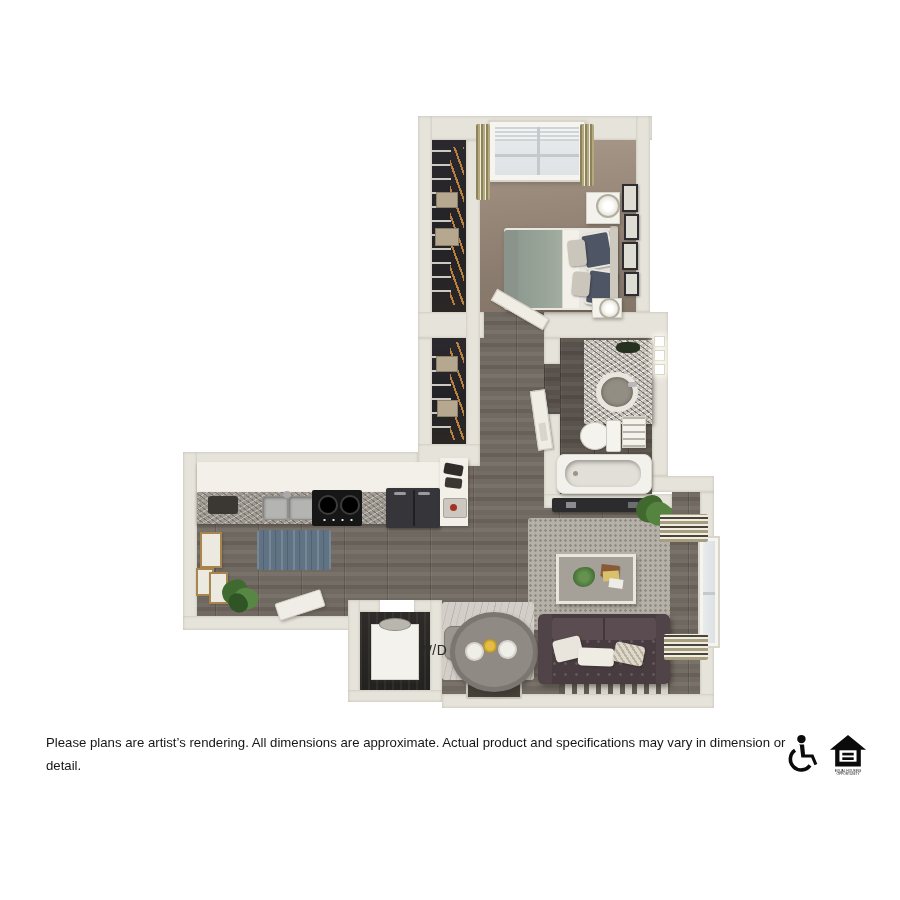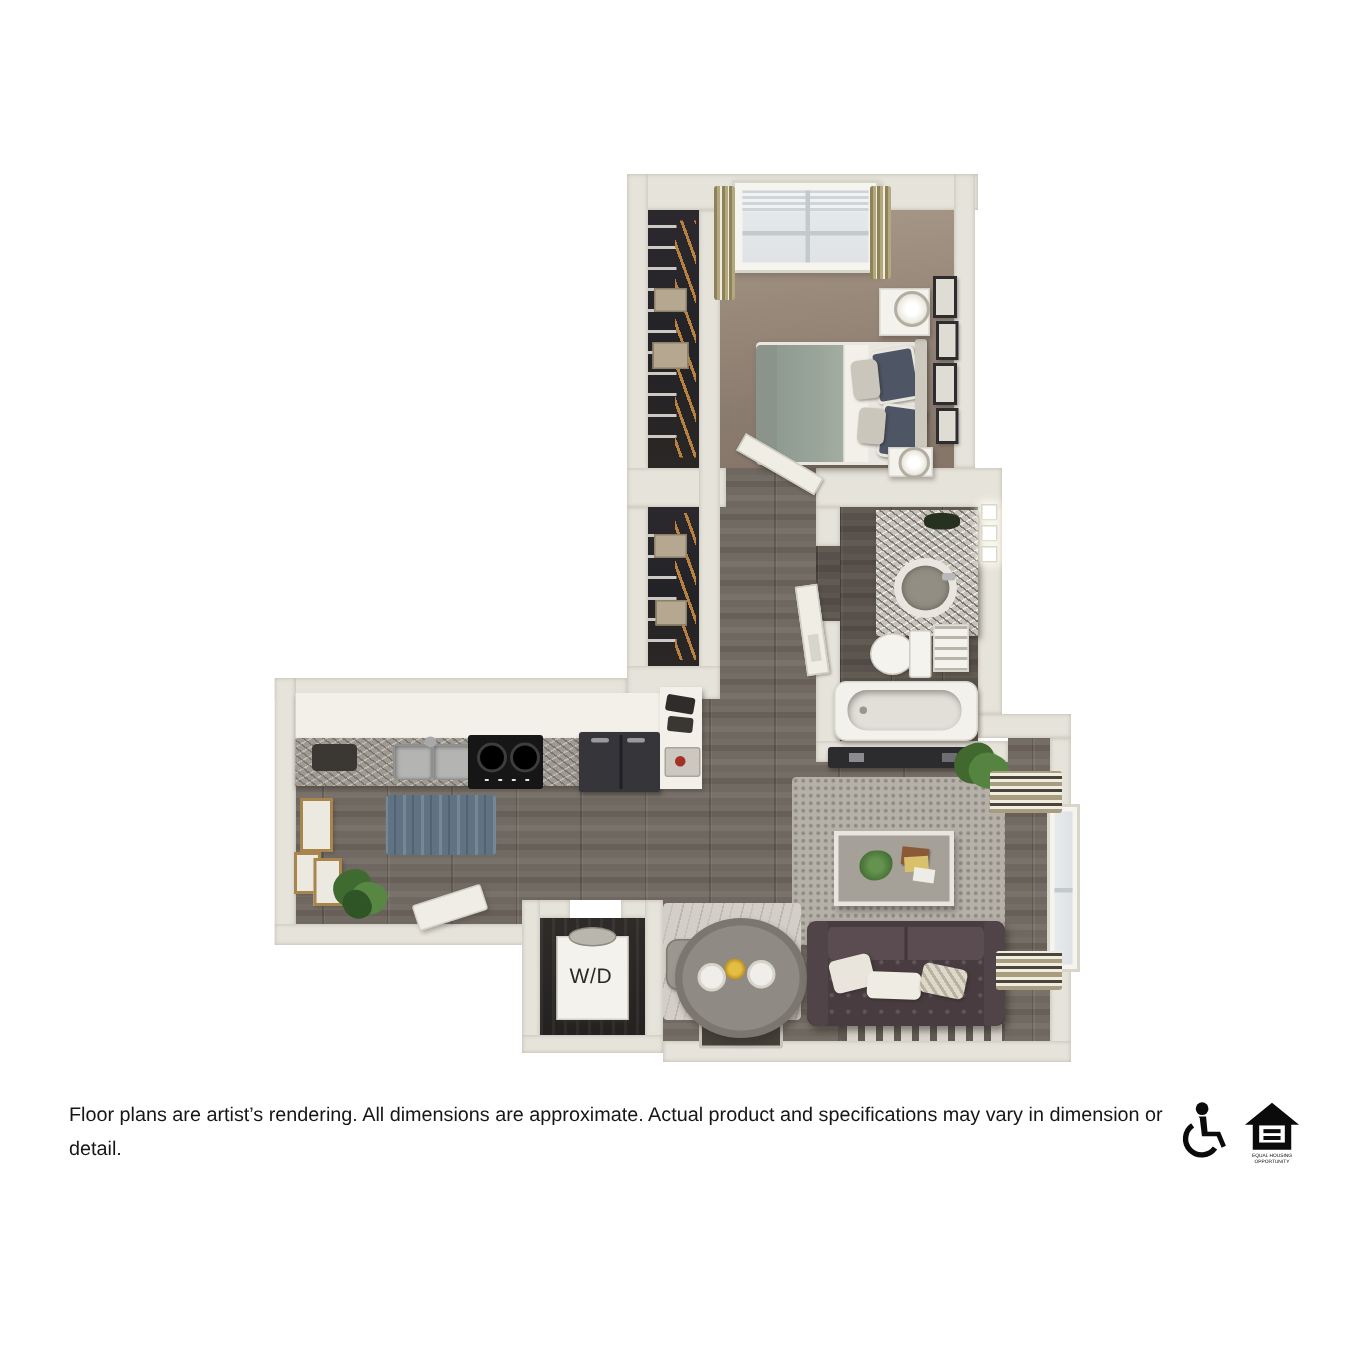--- a/index.html
+++ b/index.html
@@ -189,21 +189,21 @@
   <div class="kframe" style="left:200px;top:532px;width:18px;height:32px;"></div>
   <div class="kframe" style="left:196px;top:568px;width:14px;height:24px;"></div>
   <div class="kframe" style="left:209px;top:572px;width:15px;height:28px;"></div>
   <div class="plant" style="left:222px;top:580px;width:26px;height:24px;background:#3f6b31;transform:rotate(-15deg);"></div>
   <div class="plant" style="left:234px;top:588px;width:24px;height:22px;background:#578743;transform:rotate(20deg);"></div>
   <div class="plant" style="left:228px;top:594px;width:20px;height:18px;background:#2f5426;transform:rotate(60deg);"></div>
   <div class="furn" style="left:276px;top:596px;width:46px;height:16px;background:#efede6;border:1px solid #d5d2c8;border-radius:2px;transform:rotate(-18deg);box-shadow:1px 2px 3px rgba(70,64,56,.35);"></div>
 
   <div class="furn white-good" style="left:371px;top:624px;width:46px;height:54px;z-index:50;"></div>
   <div class="furn" style="left:379px;top:618px;width:30px;height:11px;border-radius:50%;background:#b9b6ae;border:1px solid #8e8b84;z-index:51;"></div>
-  <div class="wd-label" style="left:371px;top:642px;width:46px;">W/D</div>
+  <div class="wd-label" style="left:371px;top:642px;width:46px;padding-left:39px;">W/D</div>
 
   <div class="furn" style="left:444px;top:626px;width:18px;height:32px;background:#9b968e;border:1px solid #7e7a72;border-radius:8px 3px 3px 8px;box-shadow:1px 1px 2px rgba(50,46,40,.4);"></div>
   <div class="furn" style="left:500px;top:626px;width:22px;height:32px;background:#9b968e;border:1px solid #7e7a72;border-radius:3px 8px 8px 3px;box-shadow:1px 1px 2px rgba(50,46,40,.4);"></div>
   <div class="furn" style="left:450px;top:612px;width:78px;height:70px;border-radius:50%;background:#8f8b84;border:5px solid #7b7770;box-shadow:2px 3px 4px rgba(50,46,40,.45);">
     <div class="abs" style="left:10px;top:25px;width:15px;height:15px;border-radius:50%;background:#f0eee9;border:2px solid #d7d4cc;"></div>
     <div class="abs" style="left:43px;top:23px;width:15px;height:15px;border-radius:50%;background:#f0eee9;border:2px solid #d7d4cc;"></div>
     <div class="abs" style="left:28px;top:22px;width:14px;height:14px;border-radius:50%;background:radial-gradient(circle,#e4bd43 40%,#b98f24 70%,#55612f 100%);"></div>
   </div>
 
   <div class="furn" style="left:552px;top:498px;width:102px;height:14px;background:#2c2b2e;border-radius:2px;box-shadow:1px 2px 3px rgba(40,36,30,.5);z-index:41;">
@@ -237,21 +237,21 @@
     <div class="abs" style="left:3px;top:50%;right:3px;height:3px;background:#c4c9cb;"></div>
   </div>
   <div class="furn" style="left:660px;top:514px;width:48px;height:28px;border-radius:2px;z-index:45;
        background:repeating-linear-gradient(0deg,#a89d7f 0 3px,#efece0 3px 5px,#4a443a 5px 7px,#efece0 7px 9px);"></div>
   <div class="furn" style="left:664px;top:634px;width:44px;height:26px;border-radius:2px;z-index:45;
        background:repeating-linear-gradient(0deg,#a89d7f 0 3px,#efece0 3px 5px,#4a443a 5px 7px,#efece0 7px 9px);"></div>
 
 </div>
 
 <div class="disclaimer">
-  <div>Floor plans are artist’s rendering. All dimensions are approximate. Actual product and specifications may vary in dimension or detail.</div>
+  <div>Please plans are artist’s rendering. All dimensions are approximate. Actual product and specifications may vary in dimension or detail.</div>
 </div>
 
 <div class="icon-row">
   <span style="display:inline-block;">
     <svg width="36" height="44" viewBox="0 0 34 40" aria-hidden="true">
       <circle cx="15.5" cy="5" r="4" fill="#0b0b0b"></circle>
       <path d="M13.3 10 L18 10 L18.9 19.6 L26.8 19.6 L30.5 28.4 L27.8 29.6 L24.7 22.4 L15.4 22.4 L14 10.8 Z" fill="#0b0b0b"></path>
       <path d="M9.5 15.5 A 10.2 10.2 0 1 0 23.6 29.8" fill="none" stroke="#0b0b0b" stroke-width="3.4"></path>
     </svg>
   </span>

